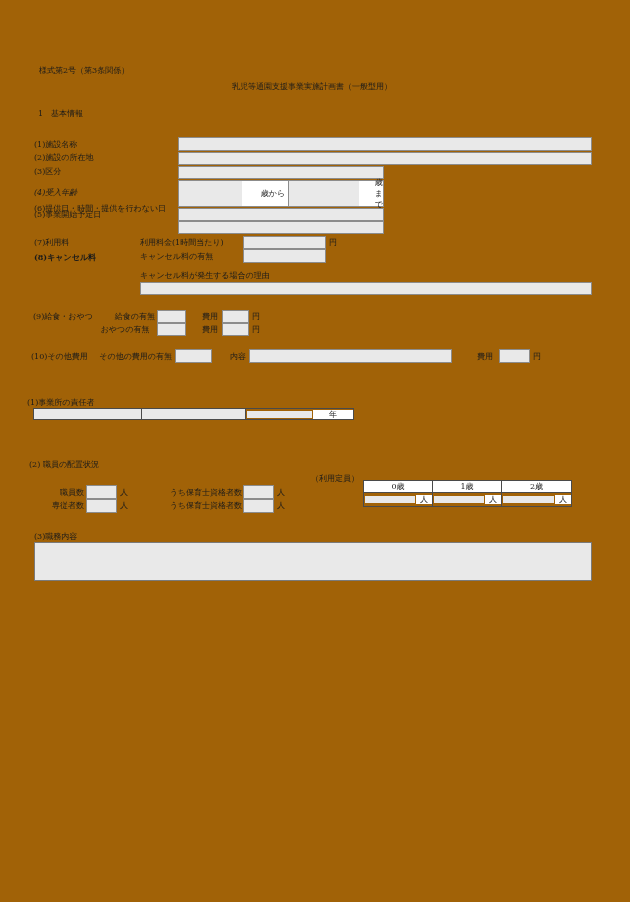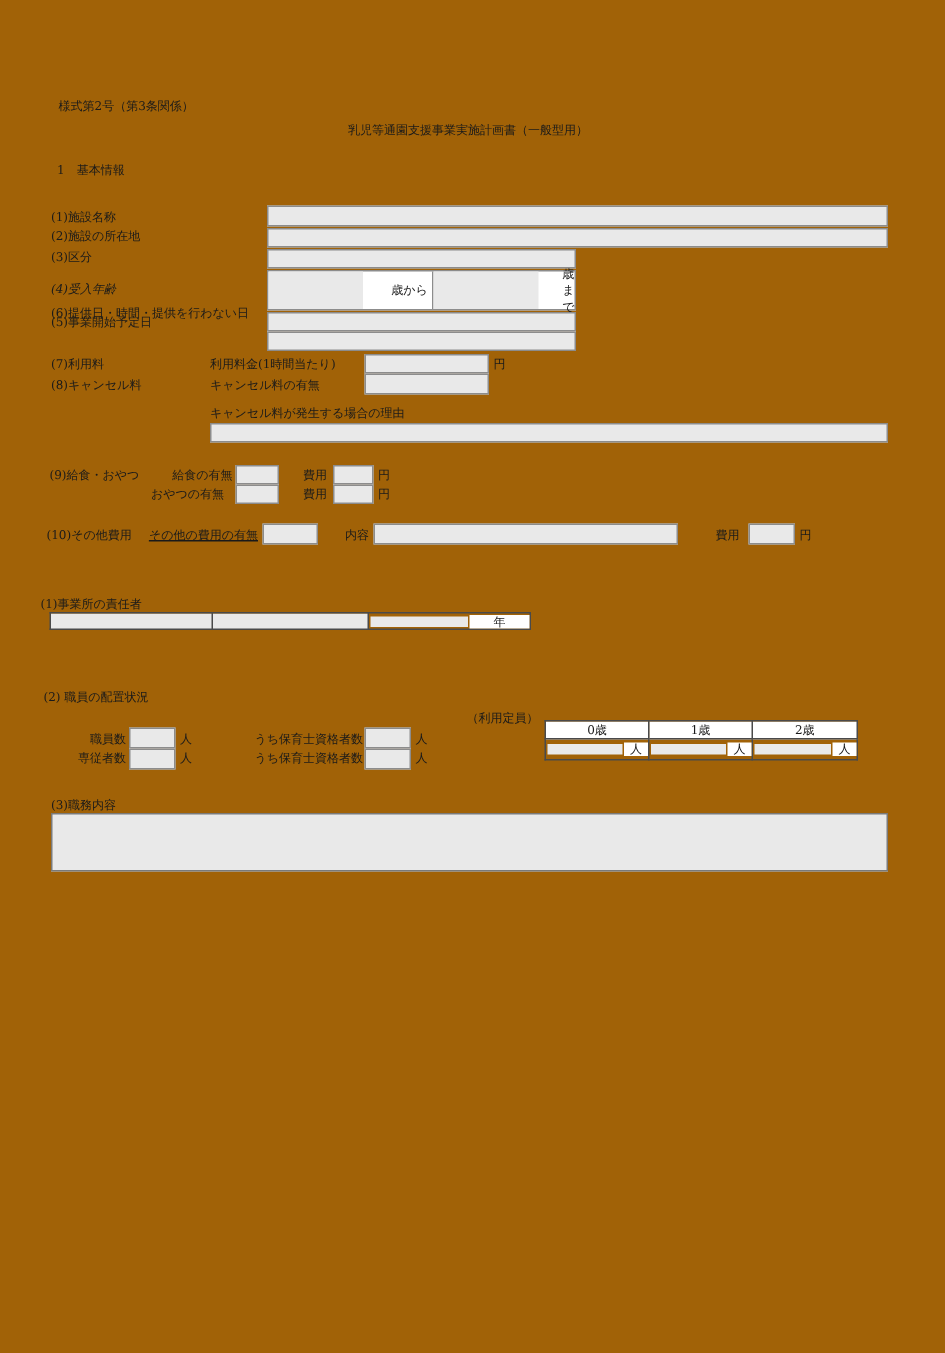--- a/index.html
+++ b/index.html
@@ -53,41 +53,41 @@
   <div class="in" style="left:178px;top:208px;width:206px;height:13px;"></div>
 
   <div class="lbl" style="left:34px;top:204px;text-align:center;">(6)提供日・時間・提供を行わない日</div>
   <div class="in" style="left:178px;top:221px;width:206px;height:13px;"></div>
 
   <div class="lbl" style="left:34px;top:238px;">(7)利用料</div>
   <div class="lbl" style="left:140px;top:238px;">利用料金(1時間当たり)</div>
   <div class="in" style="left:243px;top:236px;width:83px;height:13px;"></div>
   <div class="lbl" style="left:329px;top:238px;">円</div>
 
-  <div class="lbl" style="left:34px;top:252px;">(8)キャンセル料</div>
+  <div class="lbl" style="left:34px;top:252px;font-weight:bold;">(8)キャンセル料</div>
   <div class="lbl" style="left:140px;top:252px;">キャンセル料の有無</div>
   <div class="in" style="left:243px;top:249px;width:83px;height:14px;"></div>
   <div class="lbl" style="left:140px;top:271px;">キャンセル料が発生する場合の理由</div>
   <div class="in" style="left:140px;top:282px;width:452px;height:13px;"></div>
 
   <div class="lbl" style="left:33px;top:312px;">(9)給食・おやつ</div>
   <div class="rlbl" style="left:95px;top:312px;width:60px;">給食の有無</div>
   <div class="in" style="left:157px;top:310px;width:29px;height:13px;"></div>
   <div class="lbl" style="left:202px;top:312px;">費用</div>
   <div class="in" style="left:222px;top:310px;width:27px;height:13px;"></div>
   <div class="lbl" style="left:252px;top:312px;">円</div>
 
   <div class="rlbl" style="left:95px;top:325px;width:60px;text-align:center;">おやつの有無</div>
   <div class="in" style="left:157px;top:323px;width:29px;height:13px;"></div>
   <div class="lbl" style="left:202px;top:325px;">費用</div>
   <div class="in" style="left:222px;top:323px;width:27px;height:13px;"></div>
   <div class="lbl" style="left:252px;top:325px;">円</div>
 
   <div class="lbl" style="left:31px;top:352px;">(10)その他費用</div>
-  <div class="rlbl" style="left:95px;top:352px;width:77px;text-decoration:underline;">その他の費用の有無</div>
+  <div class="rlbl" style="left:95px;top:352px;width:77px;">その他の費用の有無</div>
   <div class="in" style="left:175px;top:349px;width:37px;height:14px;"></div>
   <div class="lbl" style="left:230px;top:352px;">内容</div>
   <div class="in" style="left:249px;top:349px;width:203px;height:14px;"></div>
   <div class="lbl" style="left:477px;top:352px;">費用</div>
   <div class="in" style="left:499px;top:349px;width:31px;height:14px;"></div>
   <div class="lbl" style="left:533px;top:352px;">円</div>
 
   <div class="lbl" style="left:36px;top:381px;margin-top:28px;">2　職員配置等に関する調書</div>
   <div class="lbl" style="left:27px;top:398px;">(1)事業所の責任者</div>
 

